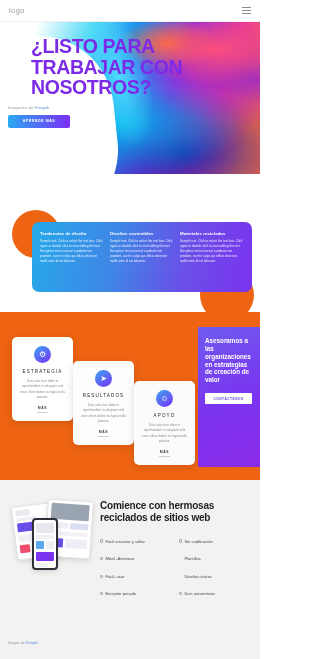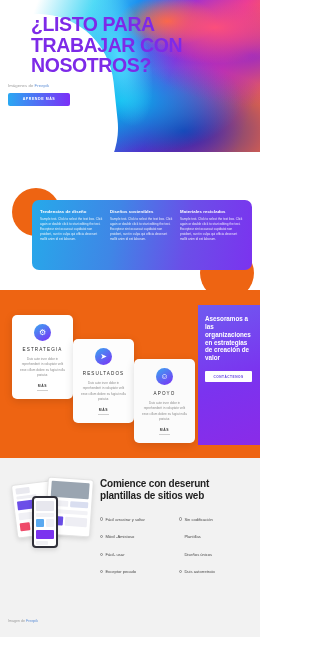--- a/index.html
+++ b/index.html
@@ -134,20 +134,28 @@
     flex:none; width:3.4px; height:3.4px; border-radius:50%; border:.7px solid #8e8e8e;
     margin-top:.7px;
   }
   .feat .dot.hidden { visibility:hidden; }
 </style>
 </head>
 <body>
 
 <div class="page">
 
+  <div class="header">
+    <div class="logo">logo</div>
+    <div class="burger">
+      <i></i>
+        <i></i>
+        <i></i>
+    </div>
+  </div>
 
   <div class="hero">
     <div class="hero-art"></div>
     <div class="hero-white"></div>
     <div class="hero-inner">
       <h1 class="hero-title">¿LISTO PARA TRABAJAR CON NOSOTROS?</h1>
       <div class="credit">
         <span>Imágenes de </span><b>Freepik</b>
       </div>
       <button class="hero-btn">APRENDE MÁS</button>
@@ -239,21 +247,21 @@
           <div class="chip" style="left:2px;top:32px;width:18px;height:9px;background:#7b33ef;"></div>
           <div class="chip" style="left:2px;top:43px;width:12px;height:4px;background:#f1f1f5;"></div>
         </div>
       </div>
       <div class="tpl-credit">
         <span>Imagen de </span><b>Freepik</b>
       </div>
     </div>
 
     <div class="tpl-right">
-      <h2 class="tpl-h">Comience con deserunt plantillas de sitios web</h2>
+      <h2 class="tpl-h">Comience con hermosas reciclados de sitios web</h2>
       <div class="feat-grid">
         <div class="feat">
             <span class="dot"></span>
             <span>Fácil arrastrar y soltar</span>
           </div>
         <div class="feat">
             <span class="dot"></span>
             <span>Sin codificación</span>
           </div>
         <div class="feat">

